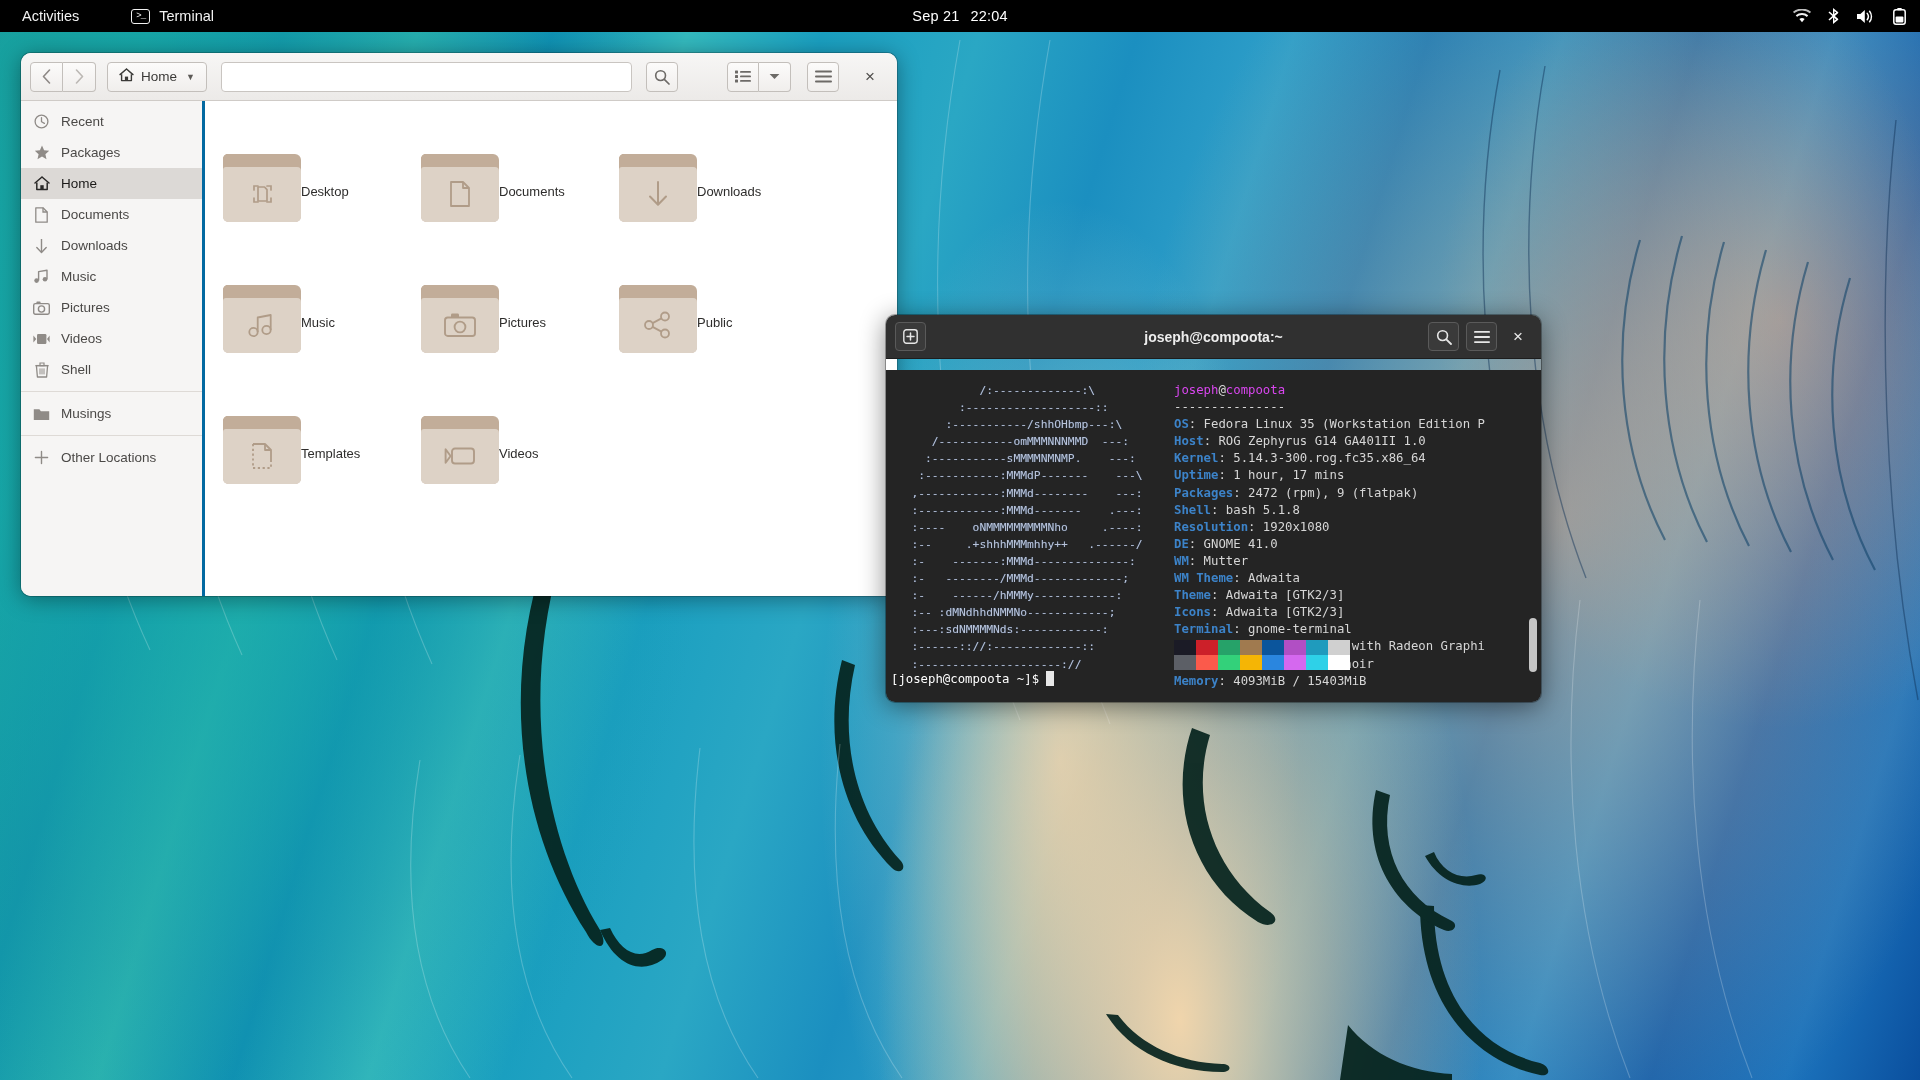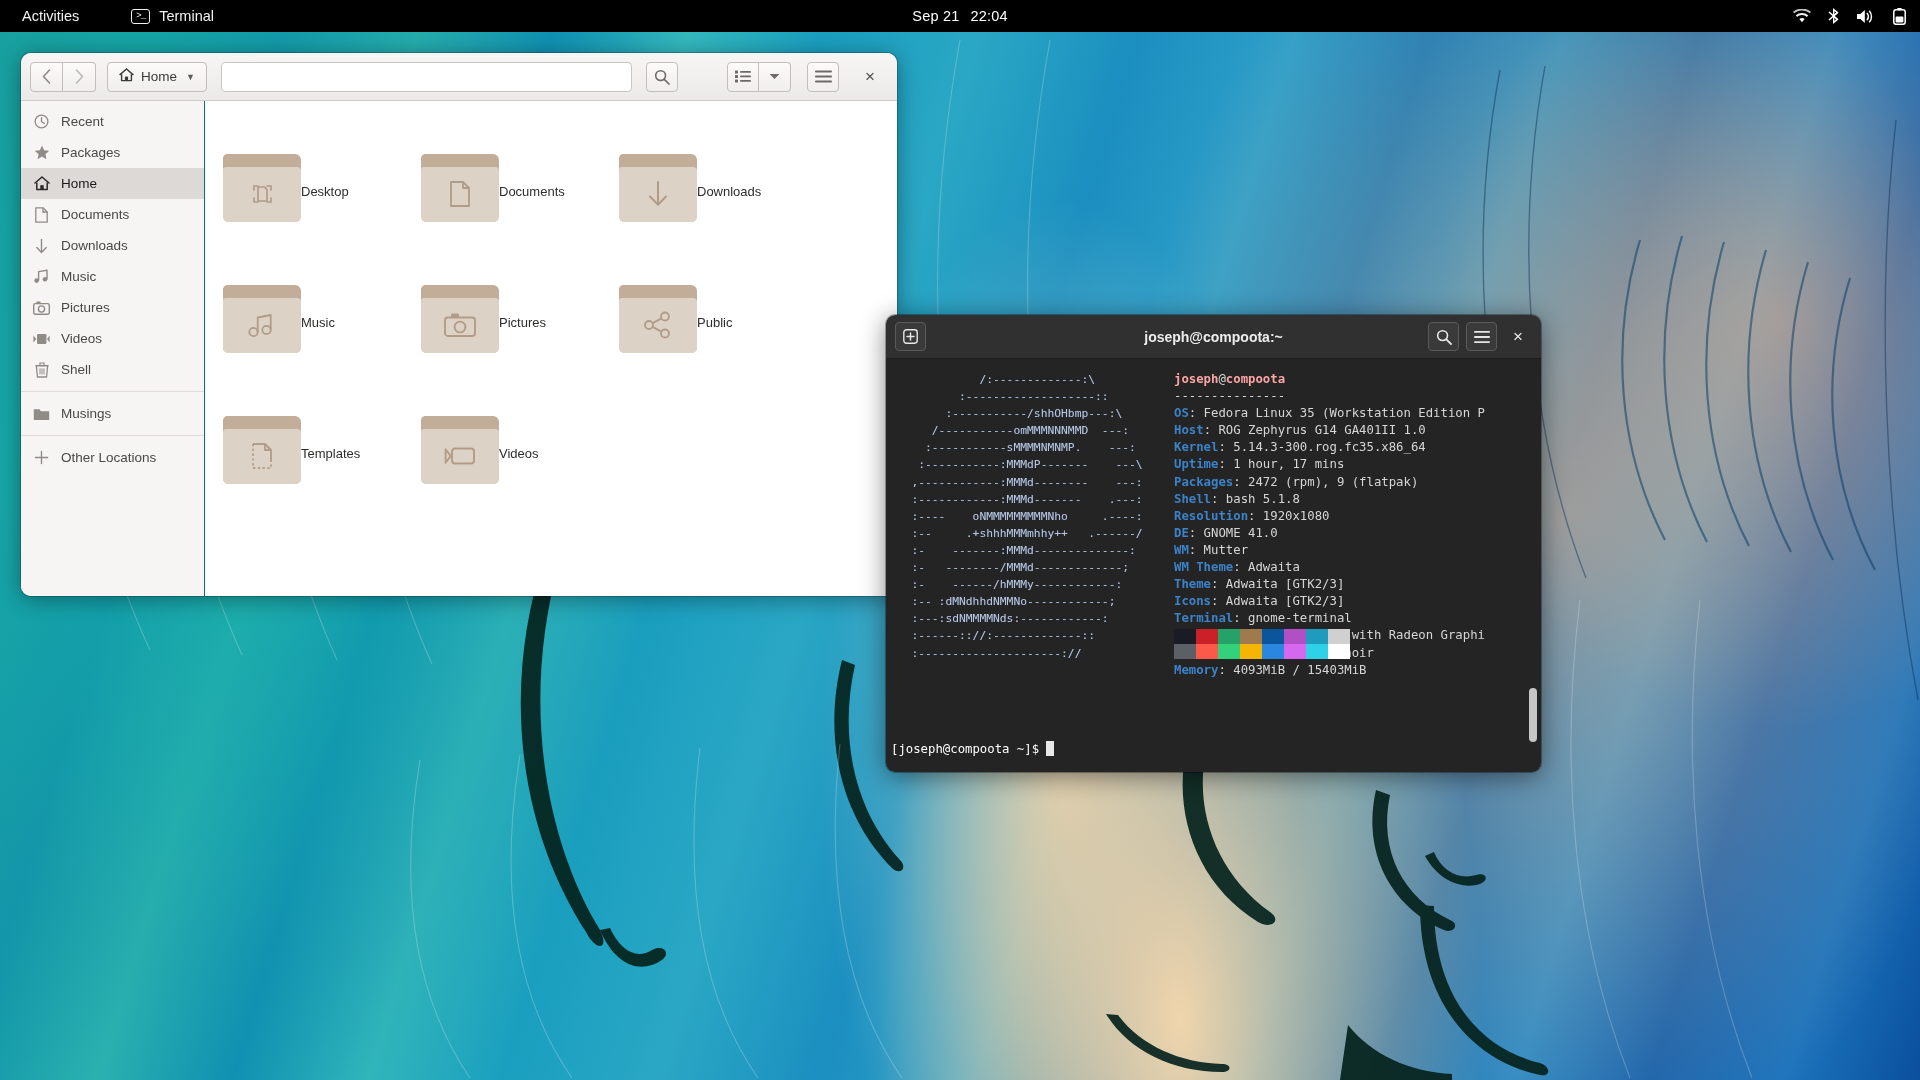--- a/index.html
+++ b/index.html
@@ -135,21 +135,21 @@
   #nau-close {
     width: 30px; height: 30px; margin-left: 9px; margin-right: 3px;
     display: flex; align-items: center; justify-content: center;
     color: #4f4d4b; font-size: 17px; border-radius: 4px;
   }
 
   #nau-body { flex: 1; display: flex; overflow: hidden; }
   #nau-sidebar {
     width: 184px; min-width: 184px;
     background: #f6f5f4;
-    border-right: 1px solid #0369a1;
+    border-right: 3px solid #0369a1;
     padding-top: 5px;
     font-size: 13.5px;
   }
   .side-item {
     display: flex; align-items: center; gap: 11px;
     height: 31px; padding: 0 12px;
     color: #4b4947;
   }
   .side-item .ic {
     width: 17px; display: flex; align-items: center; justify-content: center;
@@ -191,26 +191,26 @@
   }
   .folder .glyph {
     position: absolute; left: 0; top: 13px; width: 78px; height: 55px;
     display: flex; align-items: center; justify-content: center;
     color: #b09c88;
   }
 
   
   #terminal {
     position: absolute; left: 886px; top: 315px;
-    width: 655px; height: 457px;
+    width: 655px; height: 387px;
     border-radius: 9px;
     overflow: hidden;
     box-shadow: 0 4px 26px rgba(0,0,0,0.48), 0 0 0 1px rgba(0,0,0,0.3);
     z-index: 20;
-    display: flex; flex-direction: column;
+    display: flex; flex-direction: column; gap: 11px;
   }
   #term-header {
     height: 44px; min-height: 44px;
     background: #303030;
     border-bottom: 1px solid #1d1d1d;
     display: flex; align-items: center;
     padding: 0 9px; position: relative;
   }
   #term-newtab {
     width: 31px; height: 29px; border-radius: 4px;
@@ -247,21 +247,21 @@
     position: absolute; left: 5px; top: 12px;
     white-space: pre; color: #b9c3d9;
     font-size: 11.3px; line-height: 17.1px;
     text-shadow: 0 0 1px rgba(80,130,200,0.5);
   }
   #info {
     position: absolute; left: 288px; top: 12px;
     white-space: pre; color: #d6d6d6;
   }
   #info .k { color: #3c83c9; font-weight: bold; }
-  #info .u { color: #fca5a5; font-weight: bold; }
+  #info .u { color: #d946ef; font-weight: normal; }
   #info .rule { color: #d6d6d6; }
   #palette {
     position: absolute; left: 288px; top: 270px;
     display: flex; flex-direction: column;
   }
   .prow { display: flex; }
   .sw { width: 22px; height: 15px; }
   #prompt {
     position: absolute; left: 5px; bottom: 14px;
     color: #ffffff; white-space: pre;

